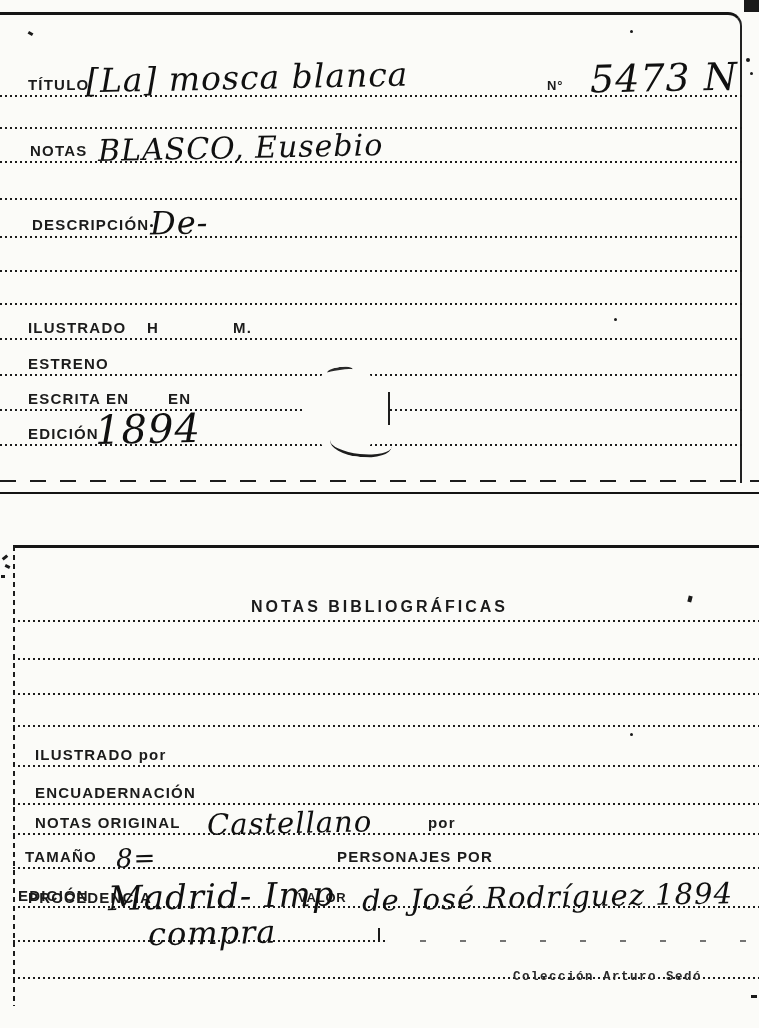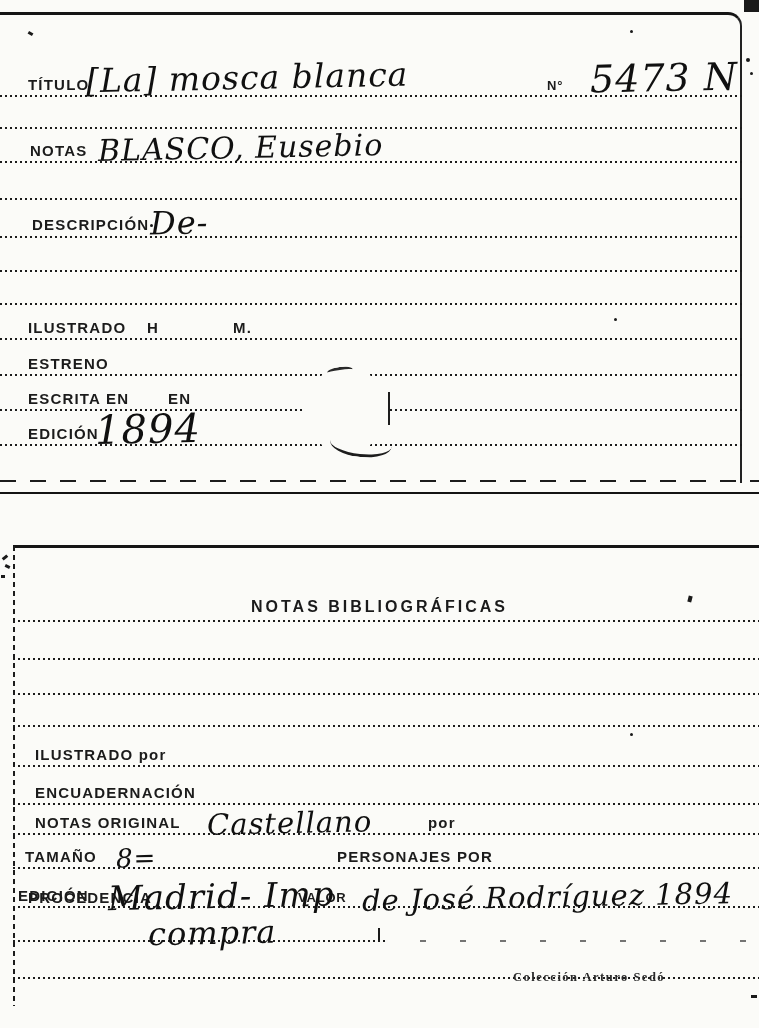--- a/index.html
+++ b/index.html
@@ -63,21 +63,21 @@
   .blob-curve{
     position:absolute;left:330px;top:430px;width:62px;height:24px;
     border:0;border-bottom:3px solid #1d1d1d;border-radius:50%;
     transform:rotate(6deg);
   }
   .blob-top-mark{position:absolute;left:327px;top:367px;width:26px;height:5px;
     border-top:3px solid #2a2a2a;border-radius:50% 50% 0 0;transform:rotate(-8deg);}
   .speck{position:absolute;background:#1a1a1a;}
   .footer-lbl{
     position:absolute;
-    font-family:Liberation Serif, serif;
+    font-family:Liberation Mono, monospace;
     font-weight:700;font-size:12.5px;letter-spacing:1.5px;color:#2a2a2a;
     white-space:nowrap;
     text-align:center;
   }
   .centered-title{
     position:absolute;left:0;width:759px;text-align:center;
     font-weight:700;font-size:16px;letter-spacing:3px;color:#1b1b1b;
   }
 </style>
 </head>

